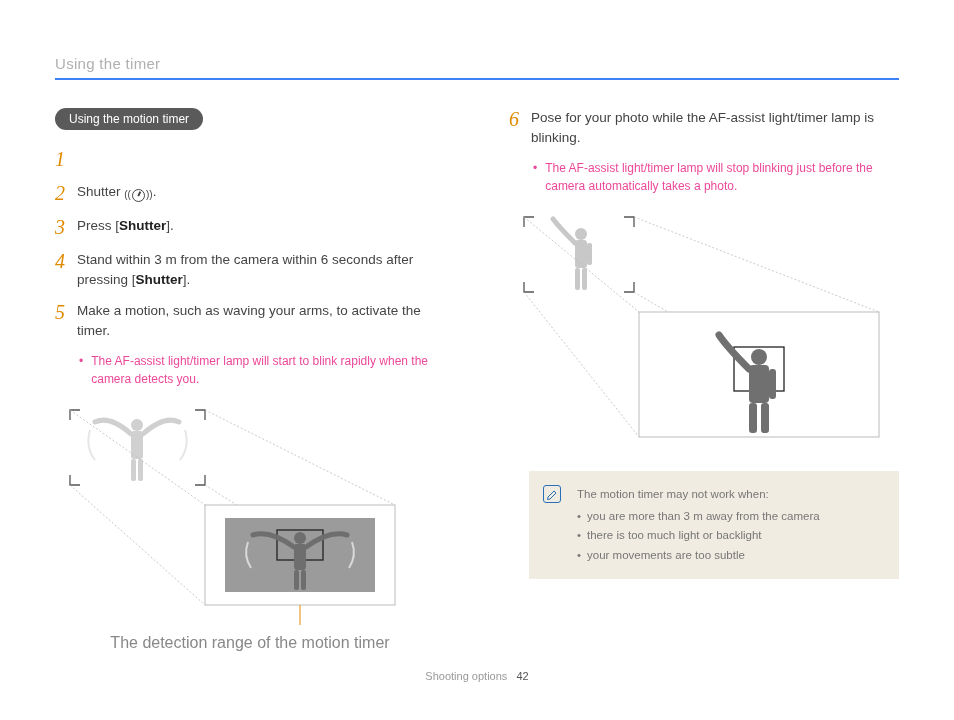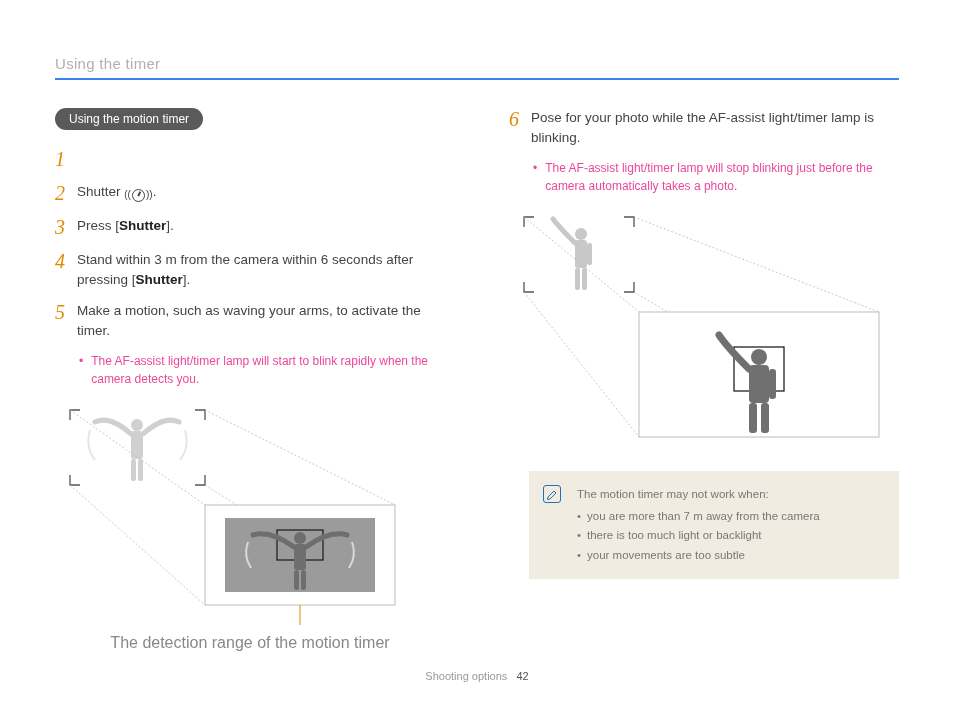--- a/index.html
+++ b/index.html
@@ -301,21 +301,21 @@
     </div>
 
     <div class="notebox">
       <div class="note-icon">
         <svg viewBox="0 0 24 24">
             <path d="M4 18 L16 6 M16 6 l4 4 L8 22 l-5 1 l1-5 Z" fill="none" stroke="#2a6fb5" stroke-width="2"></path>
           </svg>
       </div>
       <div>The motion timer may not work when:</div>
       <ul>
-        <li>you are more than 7 m away from the camera</li>
+        <li>you are more than 3 m away from the camera</li>
         <li>there is too much light or backlight</li>
         <li>your movements are too subtle</li>
       </ul>
     </div>
 
   </div>
 </div>
 
 <div class="footer">
   <span>Shooting options</span>

